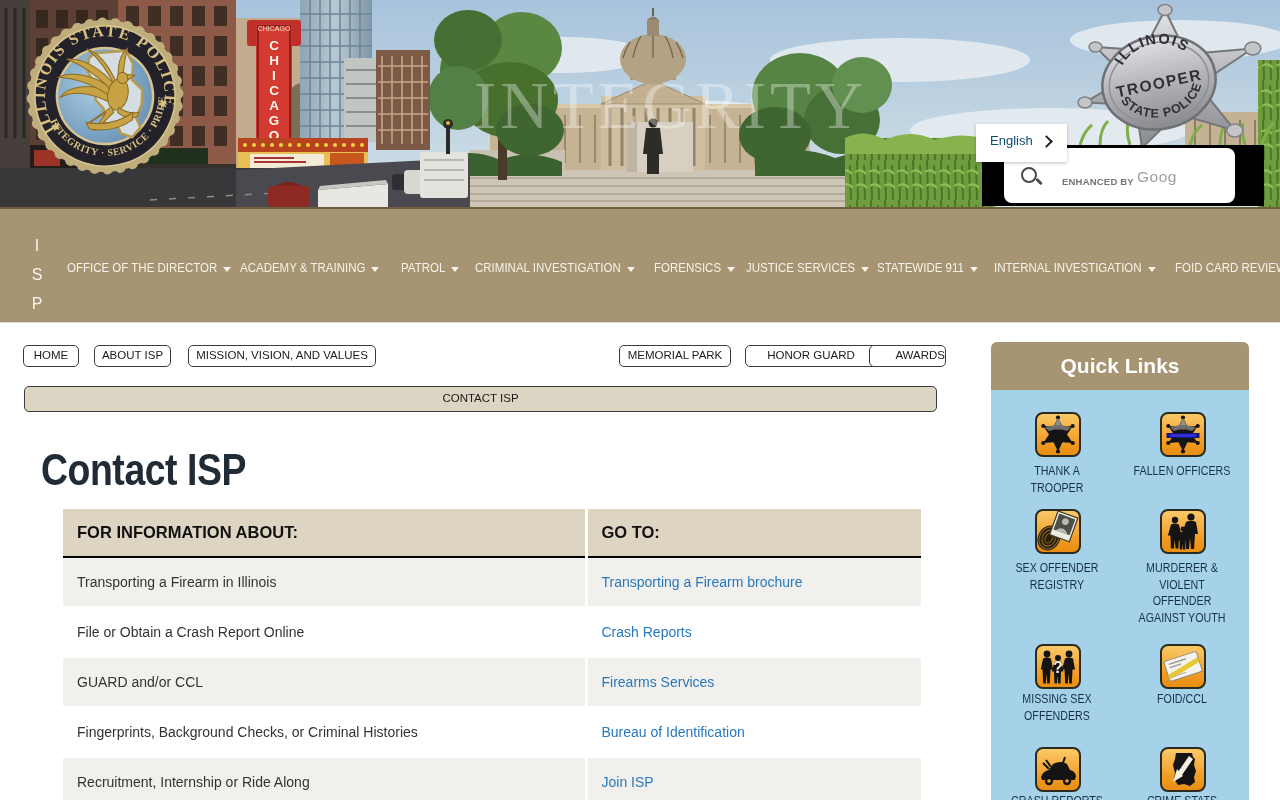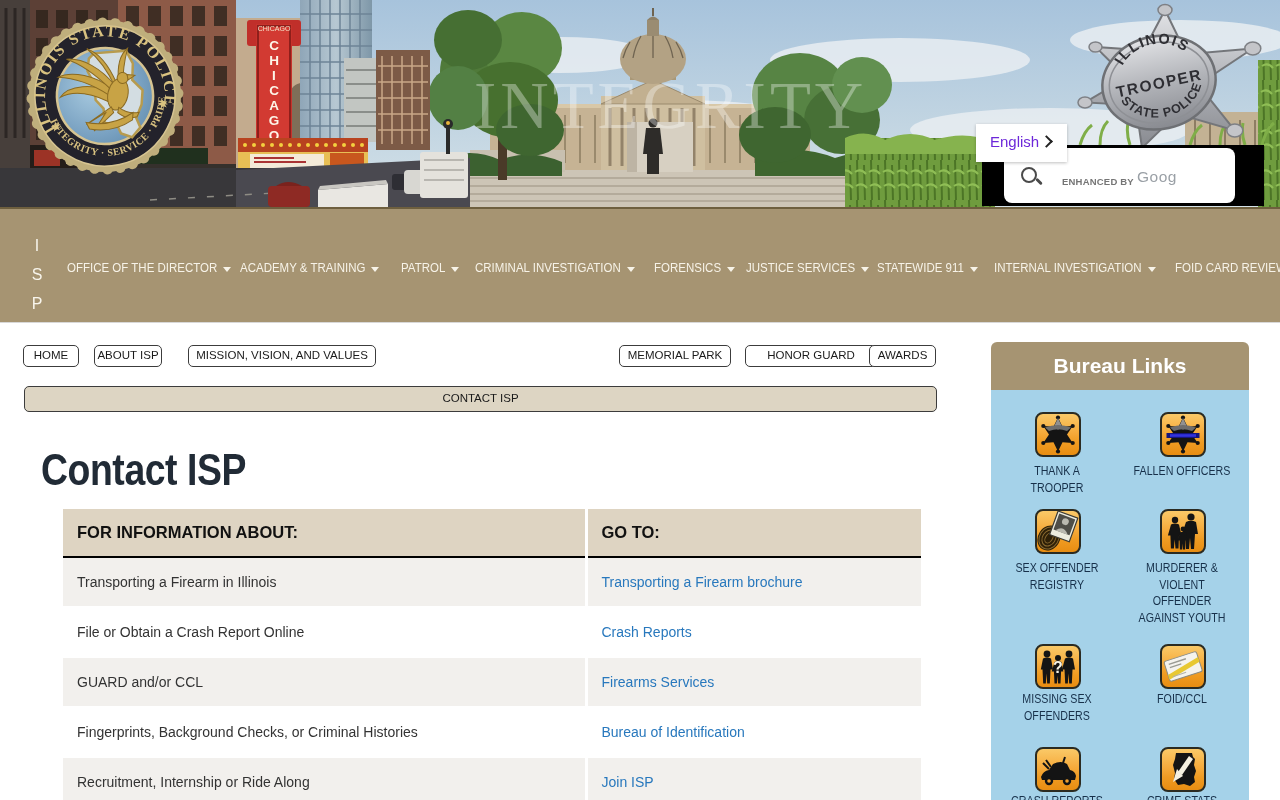--- a/index.html
+++ b/index.html
@@ -7,21 +7,21 @@
     font-family:"Liberation Sans", sans-serif; }
   #page { position:relative; width:1280px; height:800px; }
   .abs { position:absolute; }
 
   
   #banner { left:0; top:0; width:1280px; height:207px; background:#b9cdd8; }
 
   
   #english { left:976px; top:124px; width:91px; height:38px; background:#fff;
     box-shadow:0 1px 3px rgba(0,0,0,.25); z-index:5; }
-  #english span.lbl { position:absolute; left:14px; top:9px; font-size:15px; color:#6d28d9; }
+  #english span.lbl { position:absolute; left:14px; top:9px; font-size:13px; color:#0c4a6e; }
   #english .chev { position:absolute; left:66px; top:13px; width:9px; height:9px;
     border-right:2px solid #222; border-top:2px solid #222; transform:rotate(45deg); }
 
   
   #searchblack { left:982px; top:145px; width:282px; height:61px; background:#000; }
   #searchwhite { left:22px; top:3px; width:231px; height:55px; background:#fff; border-radius:8px; }
   #mag { left:17px; top:19px; width:16px; height:16px; border:2.8px solid #4a4a4a; border-radius:50%; }
   #mag::after { content:""; position:absolute; left:11.5px; top:11px; width:8px; height:3px;
     background:#4a4a4a; transform:rotate(45deg); border-radius:2px; }
   #enh { left:58px; top:28px; font-size:9.5px; font-weight:bold; color:#757575; letter-spacing:.2px; }
@@ -496,21 +496,21 @@
           </tr>
       <tr class="g">
             <td>Recruitment, Internship or Ride Along</td>
             <td class="c2"><a>Join ISP</a></td>
           </tr>
     </tbody>
       </table>
   </div>
 
   <div id="side" class="abs">
-    <div id="sidehead" class="abs">Bureau Links</div>
+    <div id="sidehead" class="abs">Quick Links</div>
     <div id="sidebody" class="abs"></div>
   </div>
 
   <div class="qicon abs" style="left:1035px;top:412px">
     <svg width="42" height="41" viewBox="0 0 42 41">
       <g fill="#141414">
           <path d="M21.0 3.5 L25.5 12.7 L35.7 12.0 L30.0 20.5 L35.7 29.0 L25.5 28.3 L21.0 37.5 L16.5 28.3 L6.3 29.0 L12.0 20.5 L6.3 12.0 L16.5 12.7 Z"></path>
       <circle cx="21.0" cy="3.5" r="2.1"></circle>
           <circle cx="35.7" cy="12.0" r="2.1"></circle>
           <circle cx="35.7" cy="29.0" r="2.1"></circle>
@@ -617,18 +617,18 @@
   <div class="qlbl abs" style="left:977px;top:463px">THANK A<br>TROOPER</div>
   <div class="qlbl abs" style="left:1102px;top:463px">FALLEN OFFICERS</div>
   <div class="qlbl abs" style="left:977px;top:560px">SEX OFFENDER<br>REGISTRY</div>
   <div class="qlbl abs" style="left:1102px;top:560px">MURDERER &amp;<br>VIOLENT<br>OFFENDER<br>AGAINST YOUTH</div>
   <div class="qlbl abs" style="left:977px;top:691px">MISSING SEX<br>OFFENDERS</div>
   <div class="qlbl abs" style="left:1102px;top:691px">FOID/CCL</div>
   <div class="qlbl abs" style="left:977px;top:793px">CRASH REPORTS</div>
   <div class="qlbl abs" style="left:1102px;top:793px">CRIME STATS</div>
 
 <div class="crumb" style="left: 23px; top: 345px; width: 56px;">HOME</div>
-    <div class="crumb" style="left: 94px; top: 345px; width: 68px;">ABOUT ISP</div>
+    <div class="crumb" style="left: 94px; top: 345px; width: 77px;">ABOUT ISP</div>
     <div class="crumb" style="left: 188px; top: 345px; width: 188px;">MISSION, VISION, AND VALUES</div>
     <div class="crumb" style="left: 619px; top: 345px; width: 112px;">MEMORIAL PARK</div>
     <div class="crumb" style="left: 745px; top: 345px; width: 132px; text-align: center;">HONOR GUARD</div>
-    <div class="crumb" style="left: 869px; top: 345px; width: 67px;">AWARDS</div>
+    <div class="crumb" style="left: 869px; top: 345px; width: 77px; text-align: right;">AWARDS</div>
   </div>
 
 </body></html>

